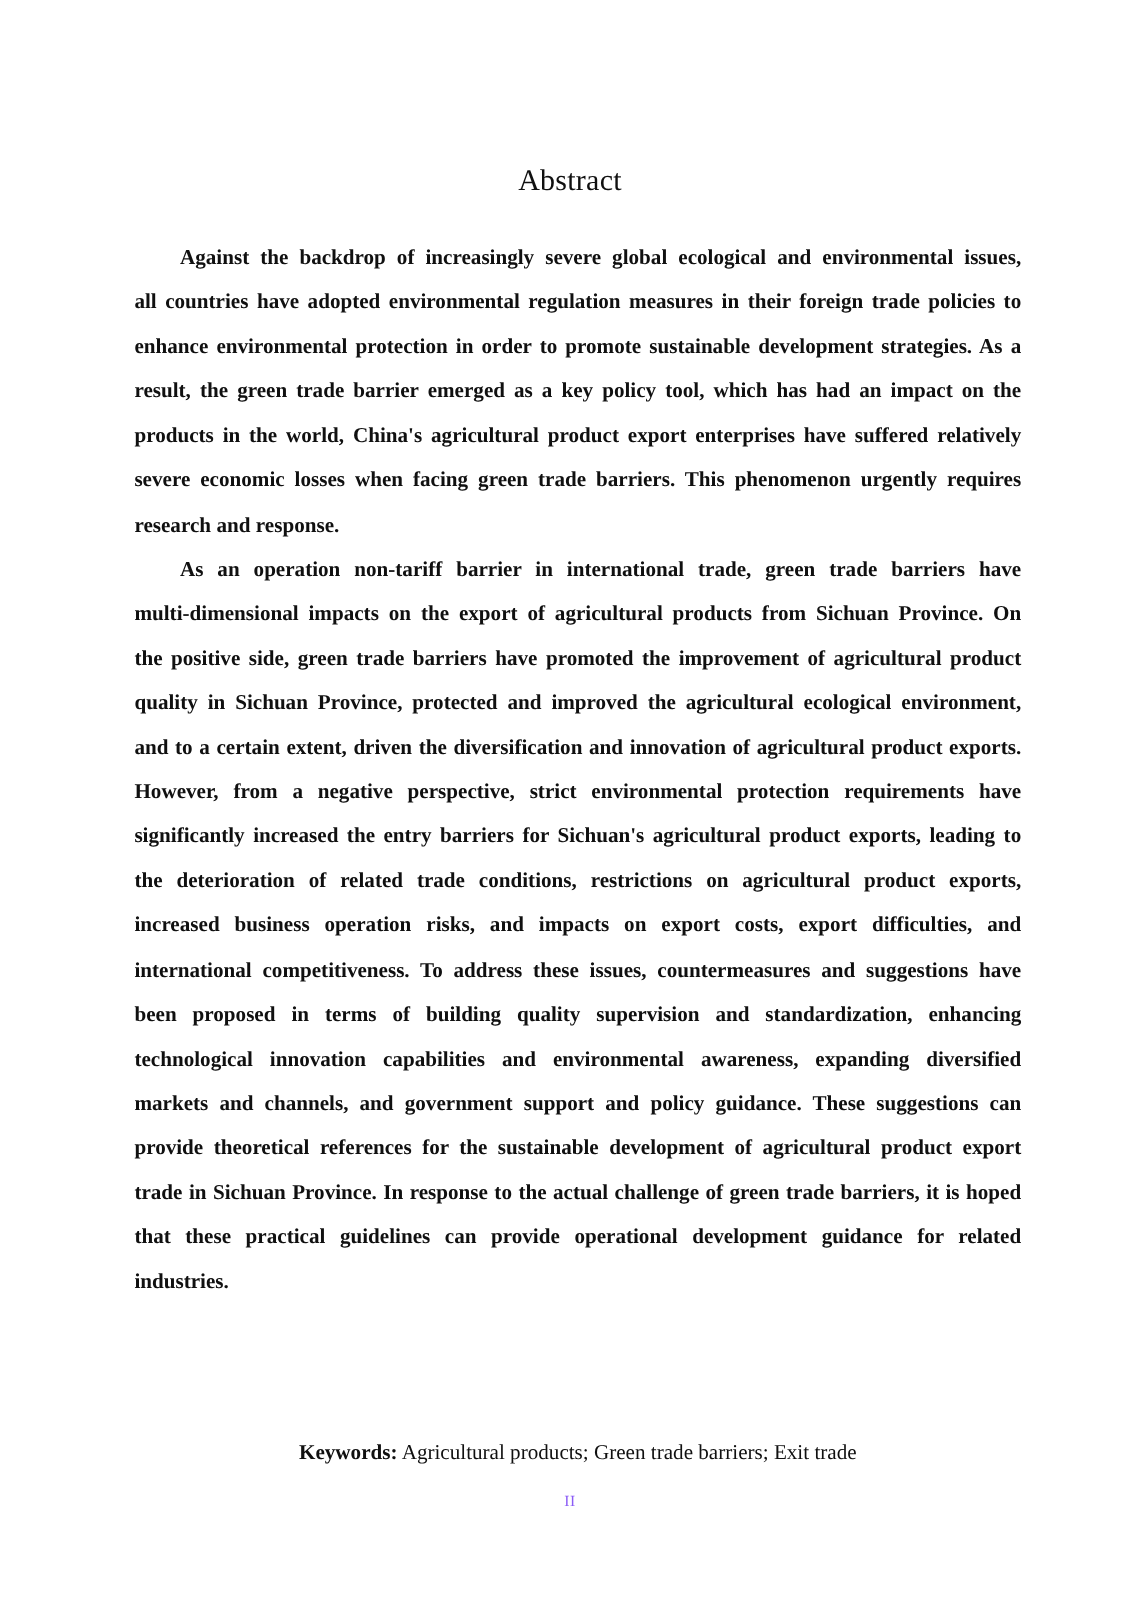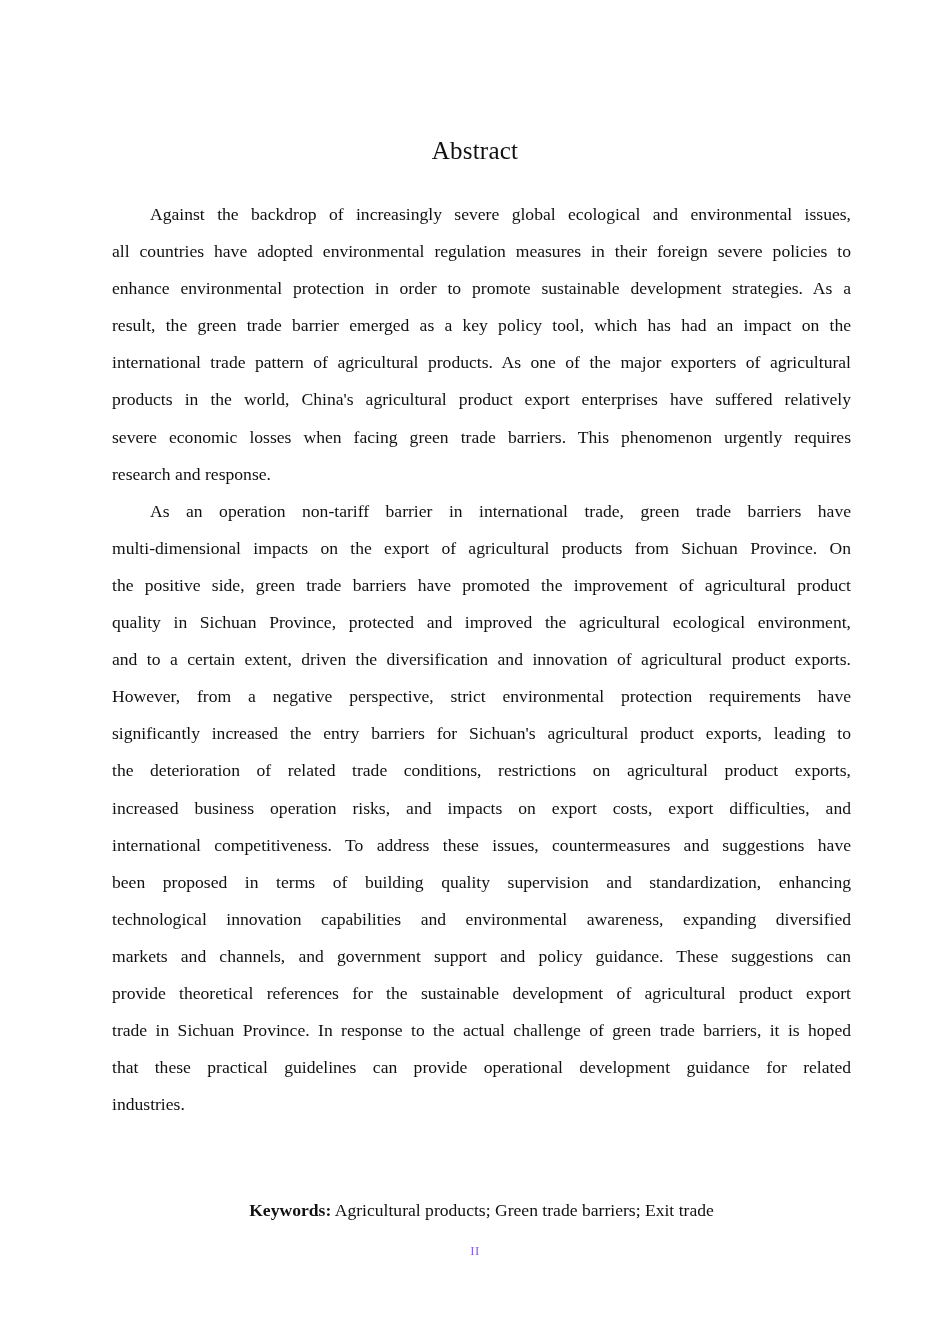--- a/index.html
+++ b/index.html
@@ -51,20 +51,21 @@
     word-spacing: 0.1px;
   }
 
   
   .para .ln {
     display: block;
     text-align: justify;
     text-align-last: justify;
     text-indent: 0;
     white-space: nowrap;
+    font-weight: bold;
   }
   .para .ln.first {
     text-indent: 38px;
   }
   .para .ln.last {
     text-align-last: left;
     white-space: normal;
   }
 
   
@@ -101,24 +102,23 @@
 <body>
 
 <div class="page">
 
   <h1 class="doc-title">Abstract</h1>
 
   <div class="body-block">
 
     <p class="para">
       <span class="ln first">Against the backdrop of increasingly severe global ecological and environmental issues,</span>
-      <span class="ln">all countries have adopted environmental regulation measures in their foreign severe policies to</span>
+      <span class="ln">all countries have adopted environmental regulation measures in their foreign trade policies to</span>
       <span class="ln">enhance environmental protection in order to promote sustainable development strategies. As a</span>
       <span class="ln">result, the green trade barrier emerged as a key policy tool, which has had an impact on the</span>
-      <span class="ln">international trade pattern of agricultural products. As one of the major exporters of agricultural</span>
       <span class="ln">products in the world, China's agricultural product export enterprises have suffered relatively</span>
       <span class="ln">severe economic losses when facing green trade barriers. This phenomenon urgently requires</span>
       <span class="ln last">research and response.</span>
     </p>
 
     <p class="para">
       <span class="ln first">As an operation non-tariff barrier in international trade, green trade barriers have</span>
       <span class="ln">multi-dimensional impacts on the export of agricultural products from Sichuan Province. On</span>
       <span class="ln">the positive side, green trade barriers have promoted the improvement of agricultural product</span>
       <span class="ln">quality in Sichuan Province, protected and improved the agricultural ecological environment,</span>

